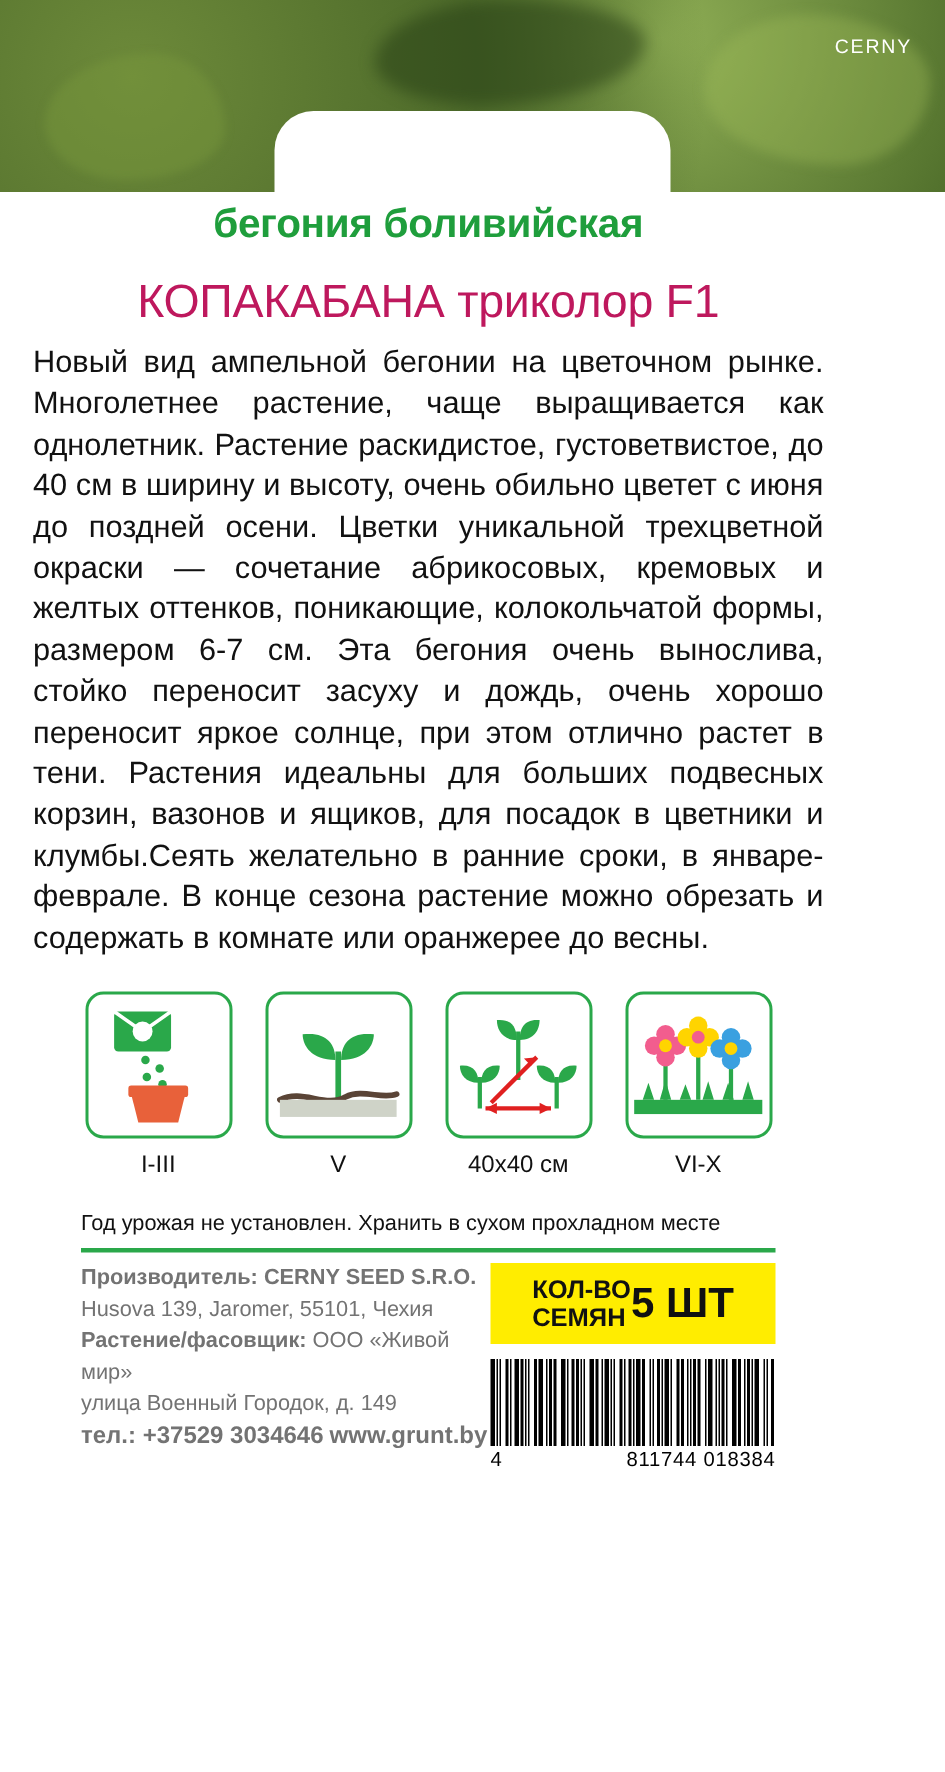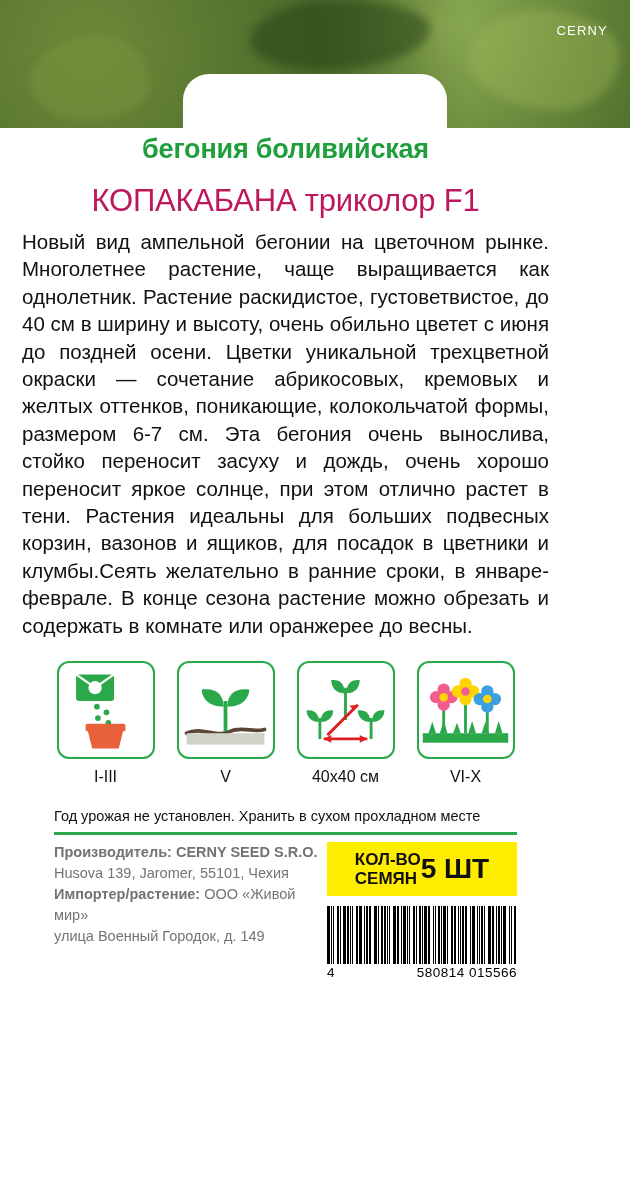--- a/index.html
+++ b/index.html
@@ -365,24 +365,28 @@
     <div class="green-rule"></div>
 
     <div class="footer-cols">
       <div class="addr">
         <div>
           <span class="b">Производитель:</span>
           <span class="b">CERNY SEED S.R.O.</span>
         </div>
         <div>Husova 139, Jaromer, 55101, Чехия</div>
         <div>
-          <span class="b">Импортер/растение:</span>
+          <span class="b">Растение/фасовщик:</span>
           <span>ООО «Живой мир»</span>
         </div>
         <div>улица Военный Городок, д. 149</div>
+        <div>
+          <span class="phone">тел.: +37529 3034646</span>
+          <span class="phone">www.grunt.by</span>
+        </div>
       </div>
 
       <div class="right-col">
         <div class="qty-badge">
           <div class="qty-label">
             <div>КОЛ-ВО</div>
             <div>СЕМЯН</div>
           </div>
           <div class="qty-value">5 ШТ</div>
         </div>
@@ -505,19 +509,19 @@
               <i style="width:3px;background:transparent"></i>
               <i style="width:1px"></i>
               <i style="width:1px;background:transparent"></i>
               <i style="width:1px"></i>
               <i style="width:2px;background:transparent"></i>
               <i style="width:2px"></i>
               <i style="width:1px;background:transparent"></i>
             </div>
           <div class="barcode-digits">
             <span>4</span>
-            <span>580814 015566</span>
+            <span>811744 018384</span>
           </div>
         </div>
       </div>
     </div>
   </div>
 </div>
 
 </body></html>

